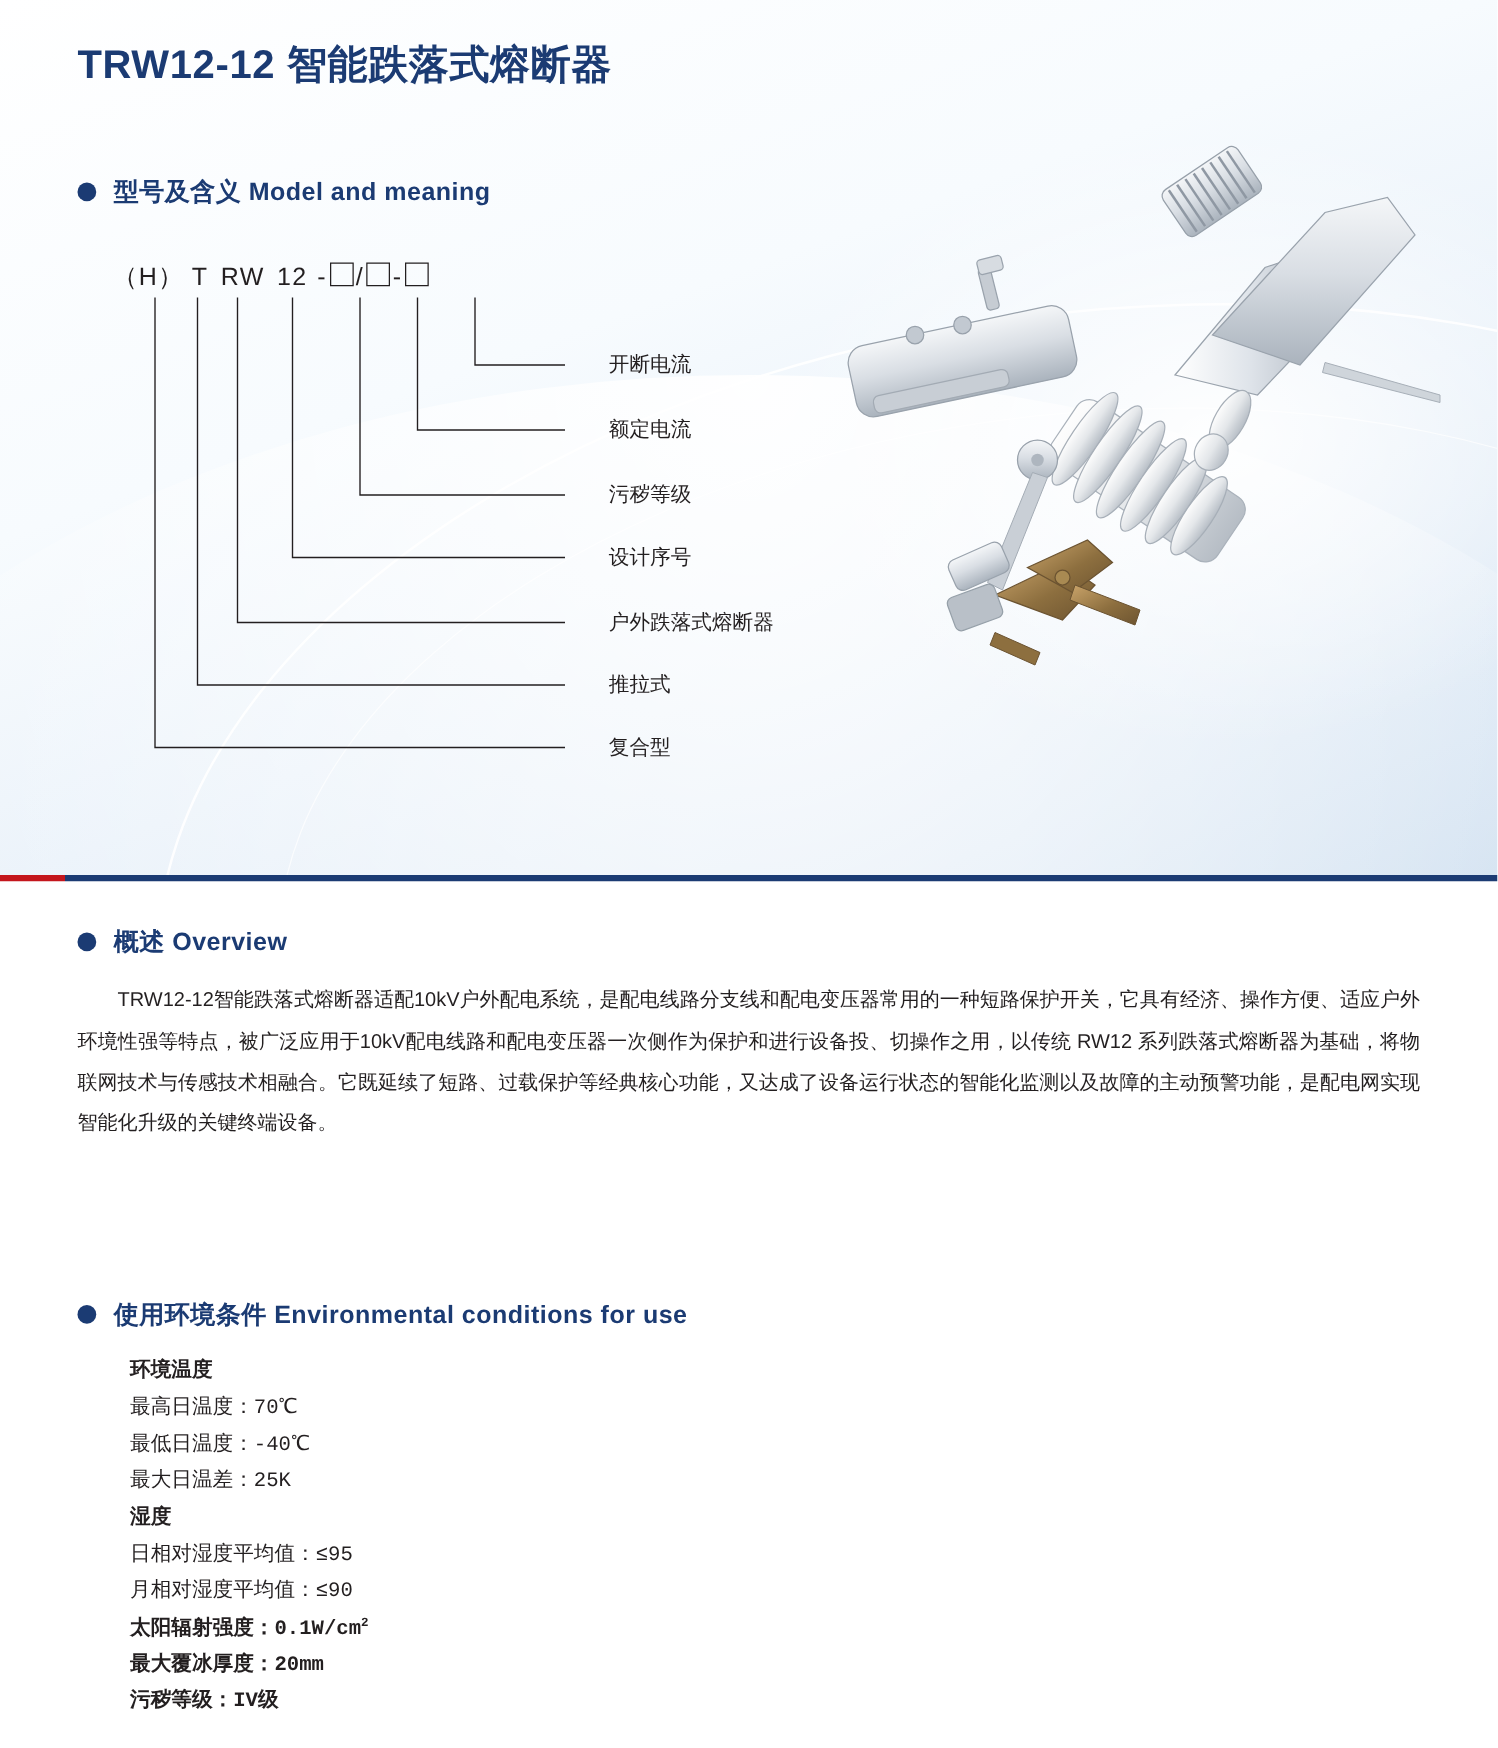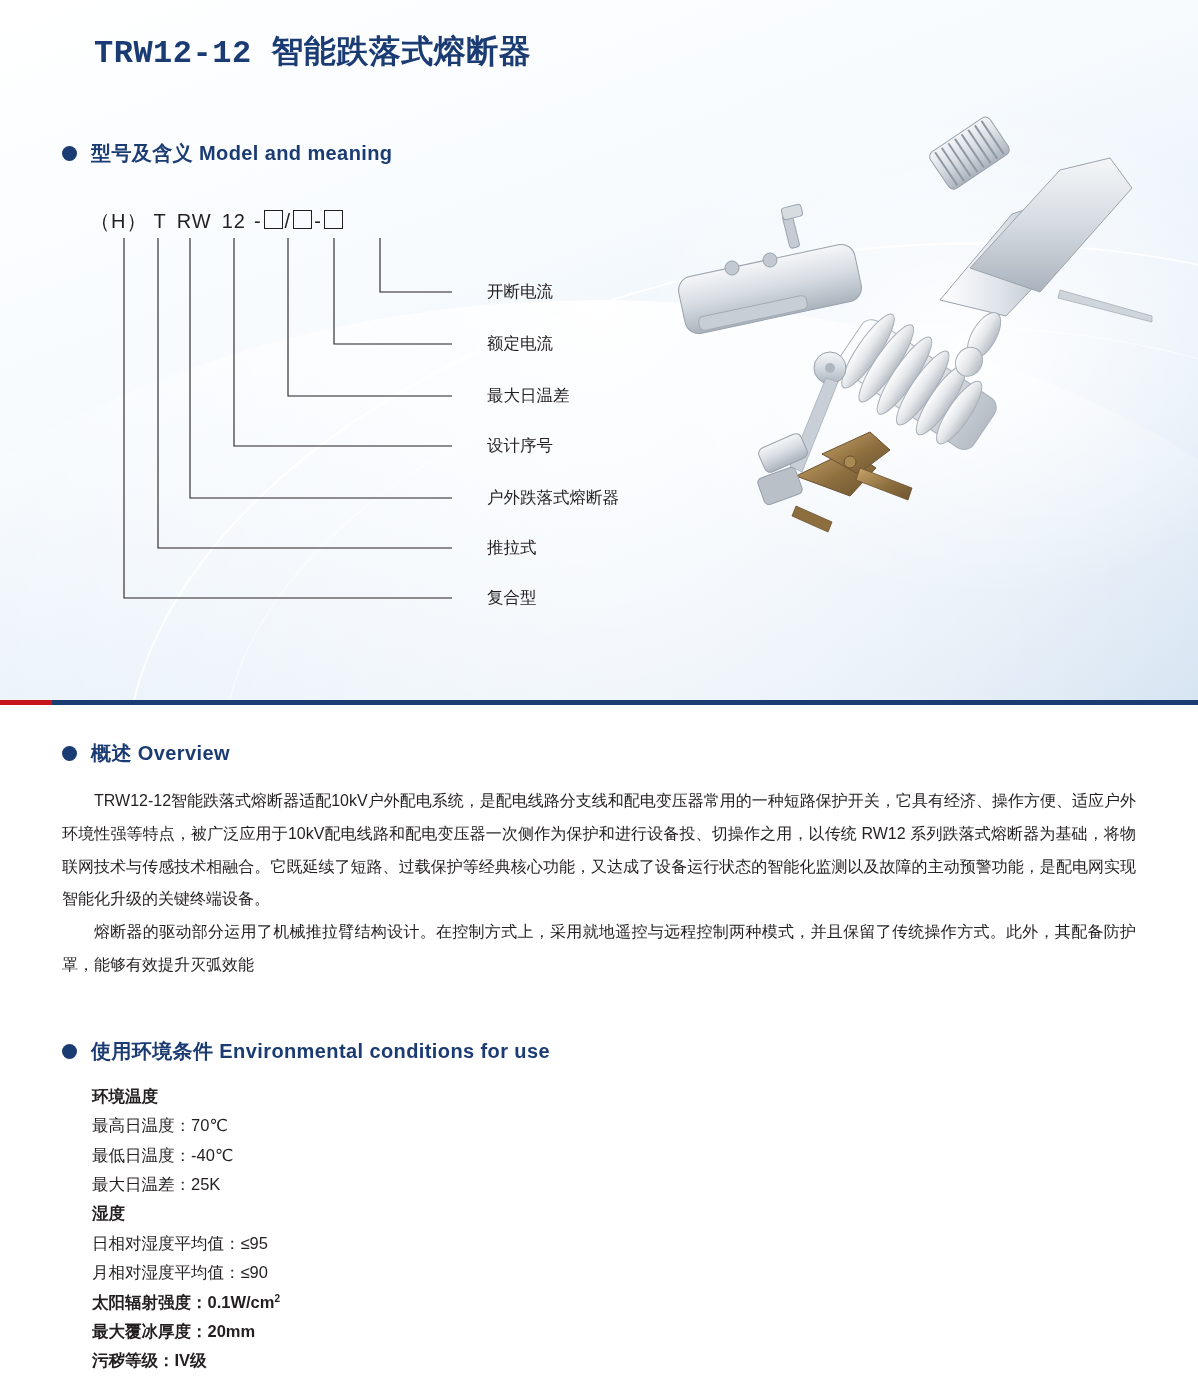--- a/index.html
+++ b/index.html
@@ -58,22 +58,21 @@
   }
 
   .page-title {
     position: absolute;
     left: 62px;
     top: 30px;
     font-size: 32px;
     font-weight: 700;
     letter-spacing: 0.5px;
     color: #1b3b73;
-    font-family: Liberation Mono, monospace;
-    margin-left: 32px;
+    font-family: Liberation Sans, sans-serif;
   }
 
   
   .sec-head {
     display: flex;
     align-items: center;
     gap: 14px;
   }
   .bullet {
     width: 15px;
@@ -177,25 +176,26 @@
   .body-text p { margin: 0; text-indent: 2em; }
 
   
   #sec-env {
     position: absolute;
     left: 62px;
     top: 1038px;
   }
   .env-list {
     position: absolute;
-    left: 92px;
+    left: 104px;
     top: 1082px;
     font-size: 16.5px;
     line-height: 1.78;
     color: #231f20;
+    font-family: Liberation Mono, monospace;
   }
   .env-list .strong { font-weight: 700; }
   .env-list sup { font-size: 10px; vertical-align: super; }
 </style>
 </head>
 <body>
 
 <div class="top-panel">
   <div class="swoosh a"></div>
   <div class="swoosh b"></div>
@@ -228,21 +228,21 @@
         <path d="M128 30 L128 290 L390 290"></path>
 
         <path d="M96 30 L96 340 L390 340"></path>
 
         <path d="M62 30 L62 390 L390 390"></path>
       </g>
     </svg>
 
     <div class="lbl" style="top:84px">开断电流</div>
     <div class="lbl" style="top:136px">额定电流</div>
-    <div class="lbl" style="top:188px">最大日温差</div>
+    <div class="lbl" style="top:188px">污秽等级</div>
     <div class="lbl" style="top:238px">设计序号</div>
     <div class="lbl" style="top:290px">户外跌落式熔断器</div>
     <div class="lbl" style="top:340px">推拉式</div>
     <div class="lbl" style="top:390px">复合型</div>
   </div>
 
   <div class="product">
     <svg width="520" height="470" viewBox="0 0 520 470">
       <defs>
         <linearGradient id="mg" x1="0" y1="0" x2="0" y2="1">
@@ -339,21 +339,20 @@
   <div class="blue"></div>
 </div>
 
 <div class="sec-head" id="sec-overview">
   <span class="bullet"></span>
   <span class="sec-title">概述 Overview</span>
 </div>
 
 <div class="body-text">
   <p>TRW12-12智能跌落式熔断器适配10kV户外配电系统，是配电线路分支线和配电变压器常用的一种短路保护开关，它具有经济、操作方便、适应户外环境性强等特点，被广泛应用于10kV配电线路和配电变压器一次侧作为保护和进行设备投、切操作之用，以传统 RW12 系列跌落式熔断器为基础，将物联网技术与传感技术相融合。它既延续了短路、过载保护等经典核心功能，又达成了设备运行状态的智能化监测以及故障的主动预警功能，是配电网实现智能化升级的关键终端设备。</p>
-  <p>熔断器的驱动部分运用了机械推拉臂结构设计。在控制方式上，采用就地遥控与远程控制两种模式，并且保留了传统操作方式。此外，其配备防护罩，能够有效提升灭弧效能</p>
 </div>
 
 <div class="sec-head" id="sec-env">
   <span class="bullet"></span>
   <span class="sec-title">使用环境条件 Environmental conditions for use</span>
 </div>
 
 <div class="env-list">
   <div class="strong">环境温度</div>
   <div>最高日温度：70℃</div>

